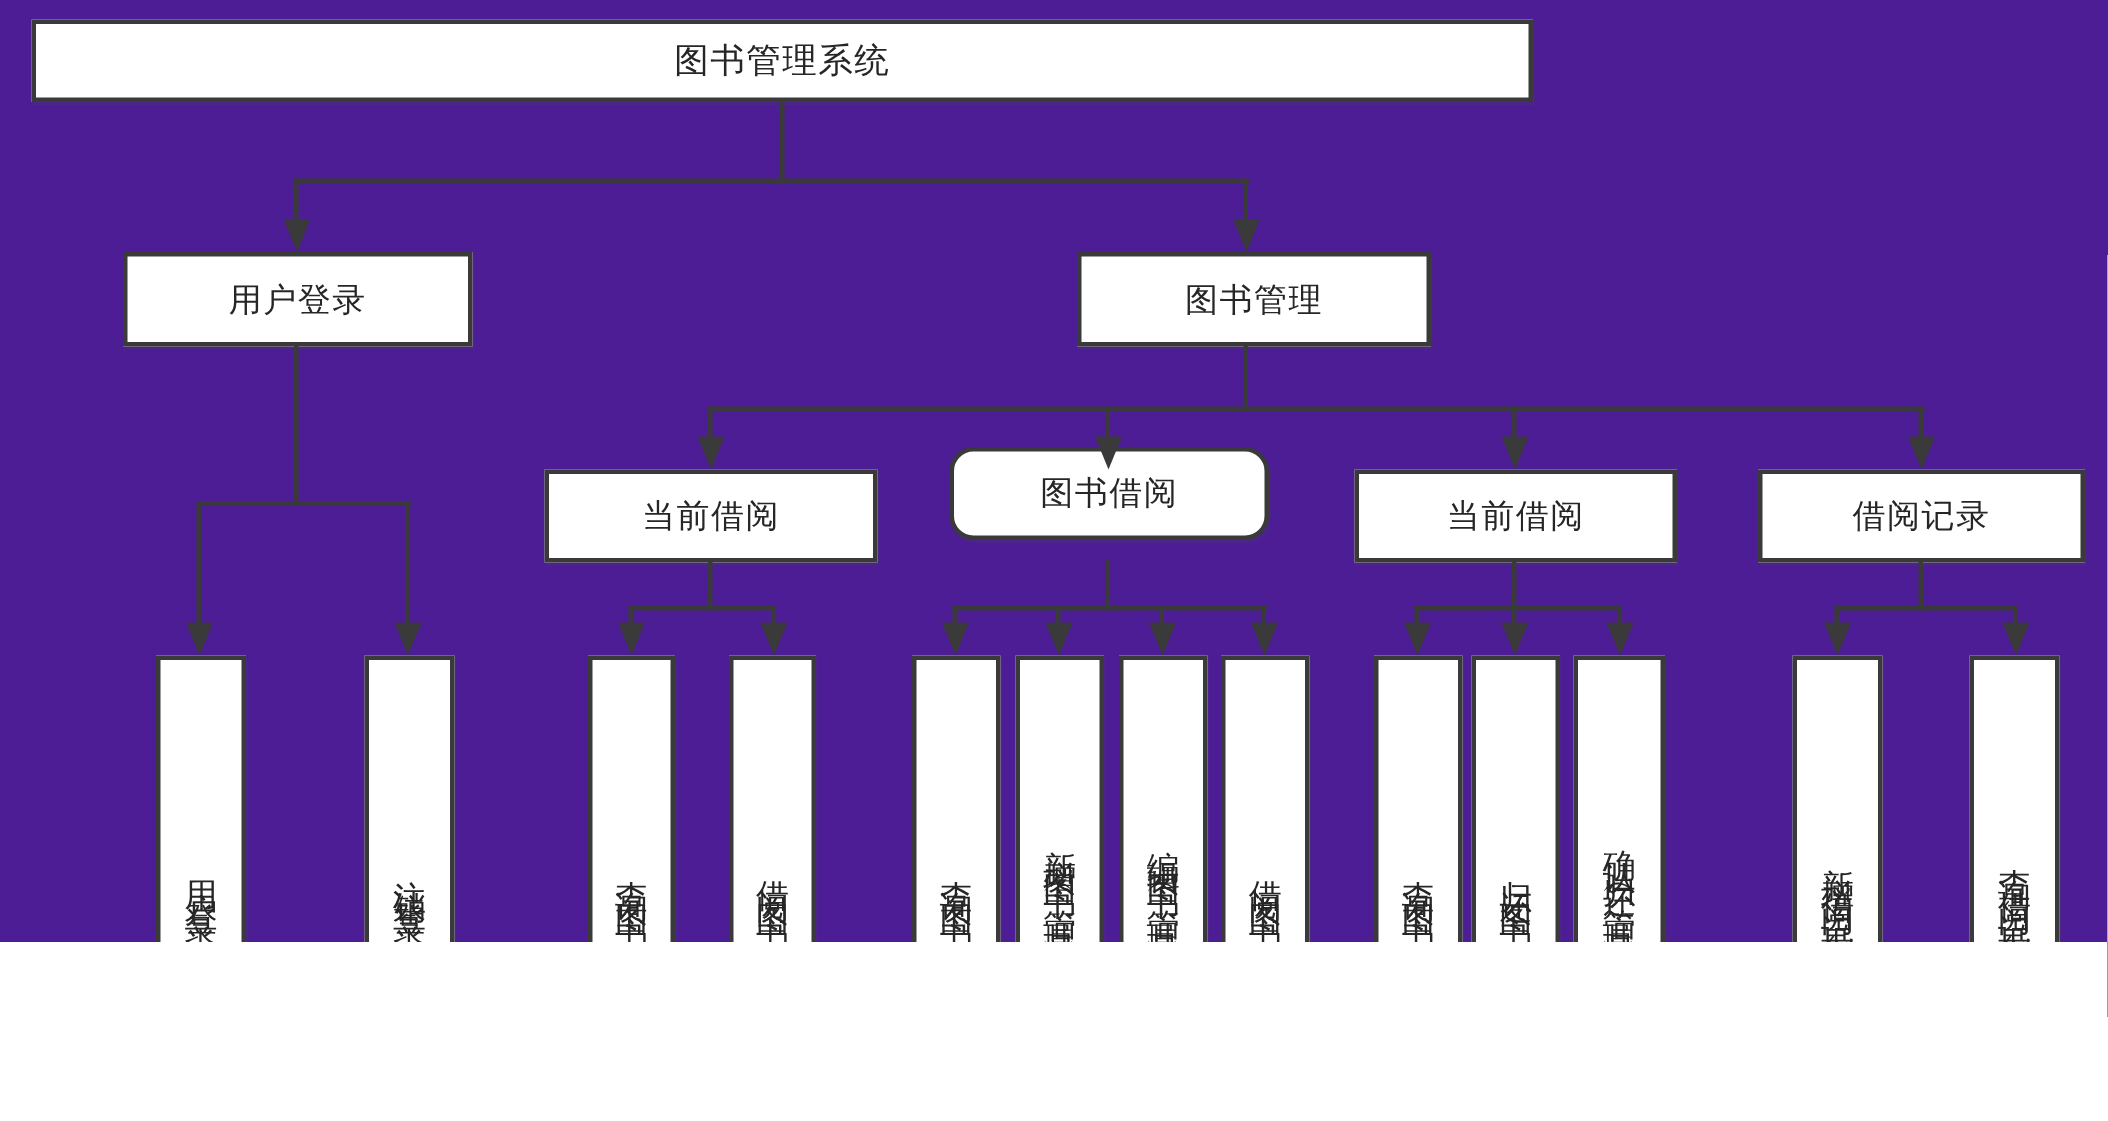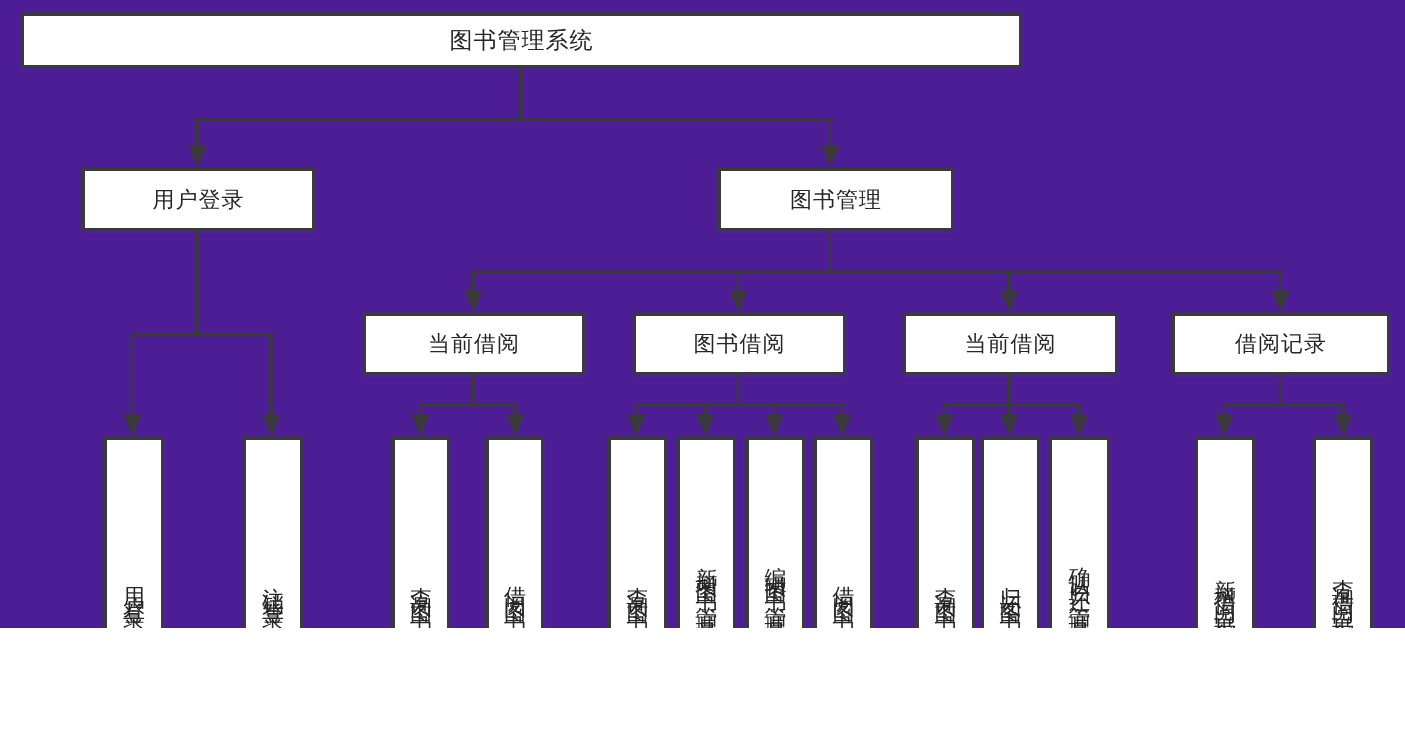--- a/index.html
+++ b/index.html
@@ -62,21 +62,21 @@
   <div class="box l1-box" style="left:82px; top:168px; width:233px; height:63px;">
     <span>用户登录</span>
   </div>
   <div class="box l1-box" style="left:704px; top:168px; width:236px; height:63px;margin-left:14px;">
     <span>图书管理</span>
   </div>
 
   <div class="box l2-box" style="left:363px; top:313px; width:222px; height:62px;">
     <span>当前借阅</span>
   </div>
-  <div class="box l2-box" style="left:633px; top:313px; width:213px; height:62px;">
+  <div class="box l2-box" style="left:633px; top:298px; width:213px; height:62px;border-radius:16px;">
     <span>图书借阅</span>
   </div>
   <div class="box l2-box" style="left:903px; top:313px; width:215px; height:62px;">
     <span>当前借阅</span>
   </div>
   <div class="box l2-box" style="left:1172px; top:313px; width:218px; height:62px;">
     <span>借阅记录</span>
   </div>
 
   <div class="box leaf-box" style="left:104px; top:437px; width:60px; height:296px;">

